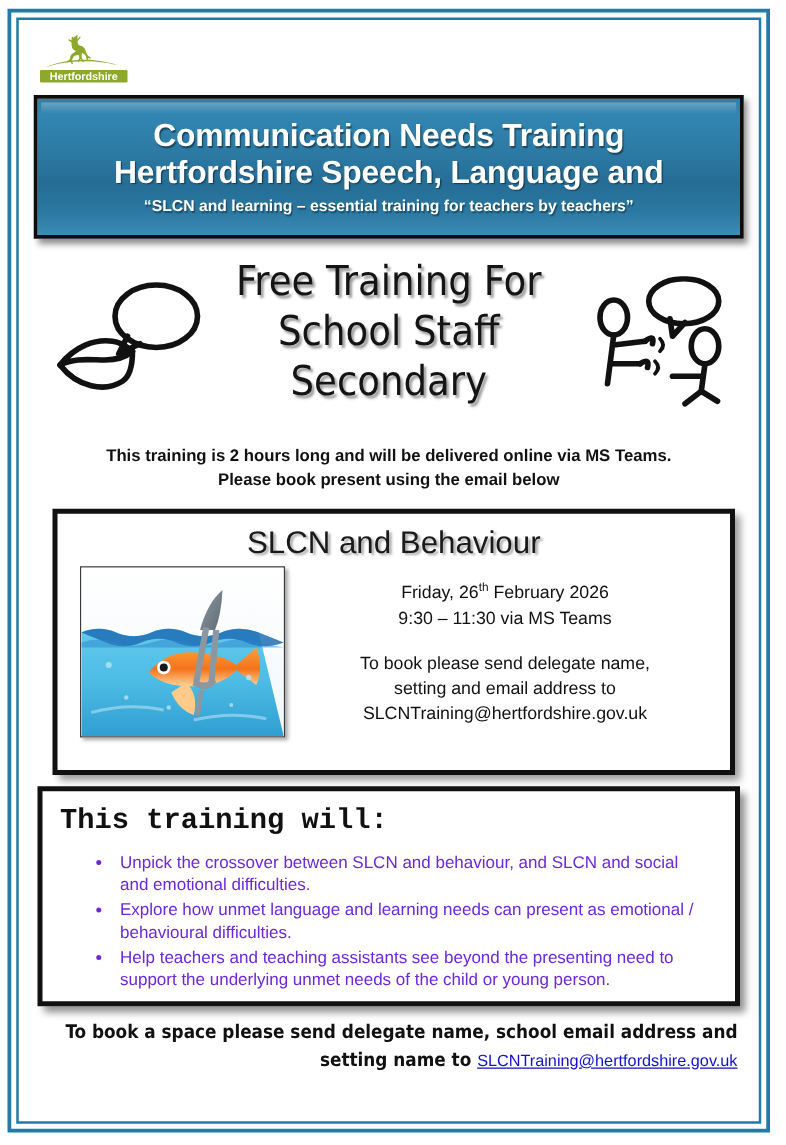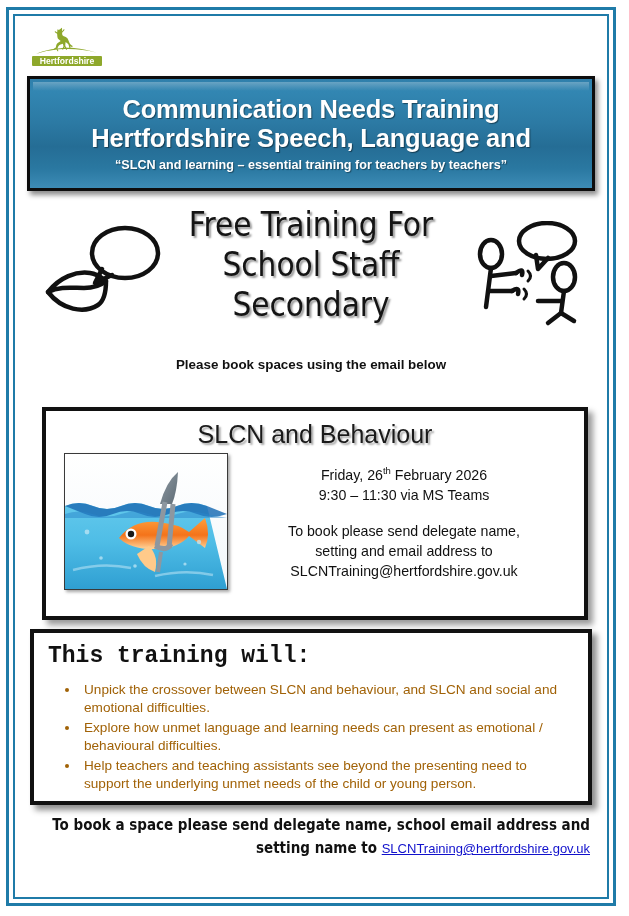--- a/index.html
+++ b/index.html
@@ -139,22 +139,22 @@
     border:4px solid #111111;
     box-sizing:border-box;
     box-shadow:5px 5px 6px rgba(0,0,0,.45);
     padding:10px 14px 8px 14px;
   }
   .will-title{
     font-family:Liberation Mono, monospace;
     font-size:23px;font-weight:bold;color:#111;margin:0 0 12px 0;
   }
   .will-list{
-    margin:0;padding-left:32px;
-    font-size:13.6px;line-height:18px;color:#a16207;
+    margin:12px;padding-left:32px;
+    font-size:13.6px;line-height:18px;color:#6d28d9;
   }
   .will-list li{margin-bottom:2px;padding-left:4px;}
 
   
   .footer{
     position:absolute;left:6px;right:14px;top:795px;
     text-align:right;
     font-family:"Liberation Sans Narrow","DejaVu Sans Condensed","Liberation Sans",sans-serif;
     font-size:15px;font-weight:bold;line-height:23px;color:#111;
   }
@@ -230,21 +230,22 @@
             <path d="M100 70 L97 92"></path>
             <path d="M97 80 L74 80"></path>
             <path d="M97 92 L84 102"></path>
             <path d="M97 92 L110 100"></path>
           </g>
         </svg>
       </div>
     </div>
 
     <div class="note">
-      <div>Please book spaces using the email below</div>
+      <div>This training is 2 hours long and will be delivered online via MS Teams.</div>
+      <div>Please book present using the email below</div>
     </div>
 
     <div class="course-box">
       <div class="course-title">SLCN and Behaviour</div>
       <div class="course-body">
 
         <div class="fish-wrap">
           <svg width="162" height="135" viewBox="0 0 162 135" xmlns="http://www.w3.org/2000/svg" aria-hidden="true">
             <defs>
               <linearGradient id="sky" x1="0" y1="0" x2="0" y2="1">

